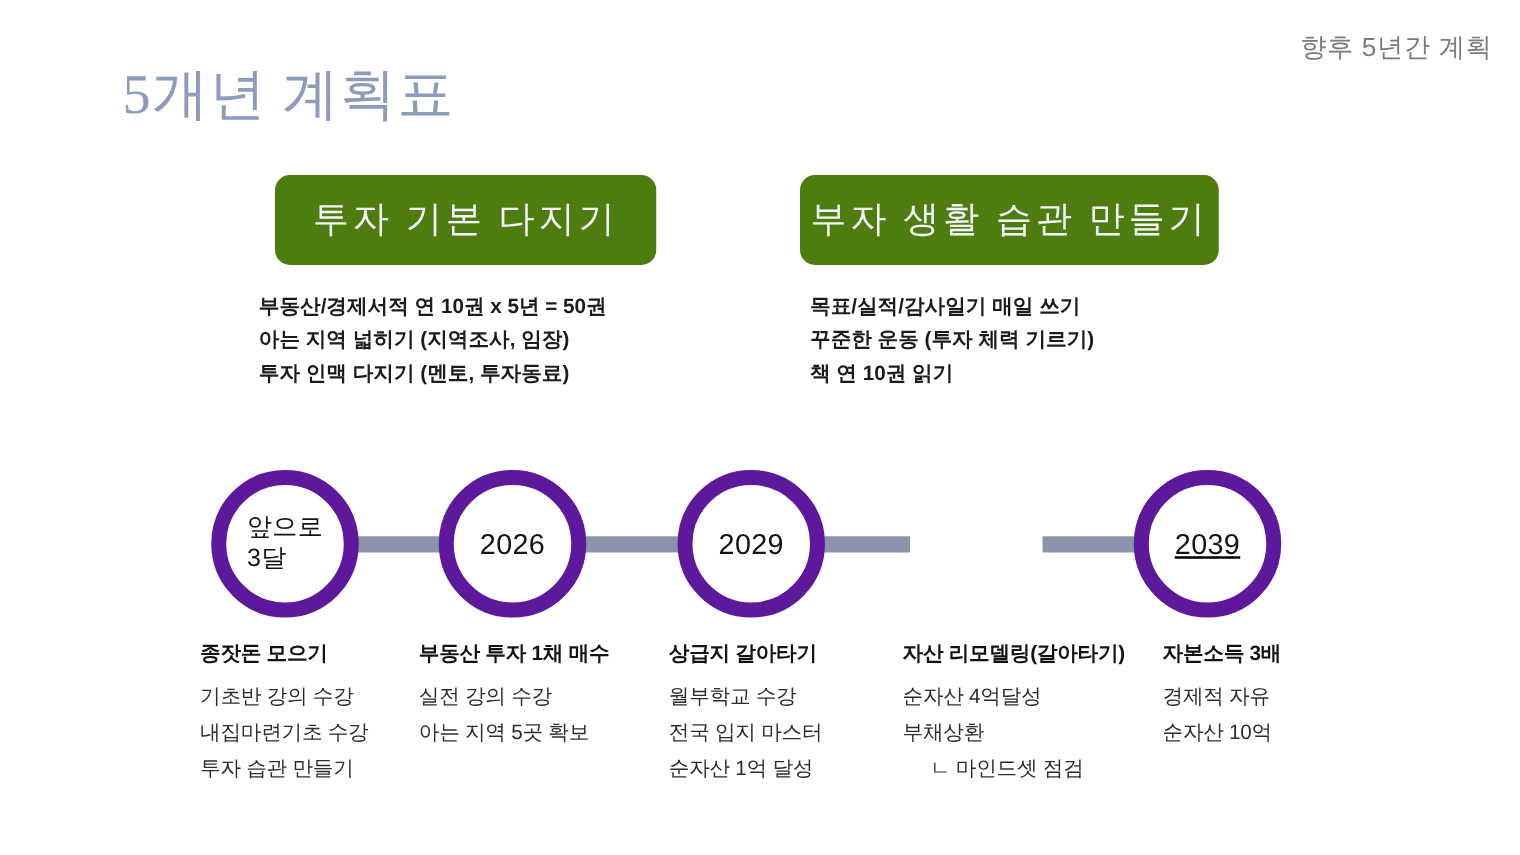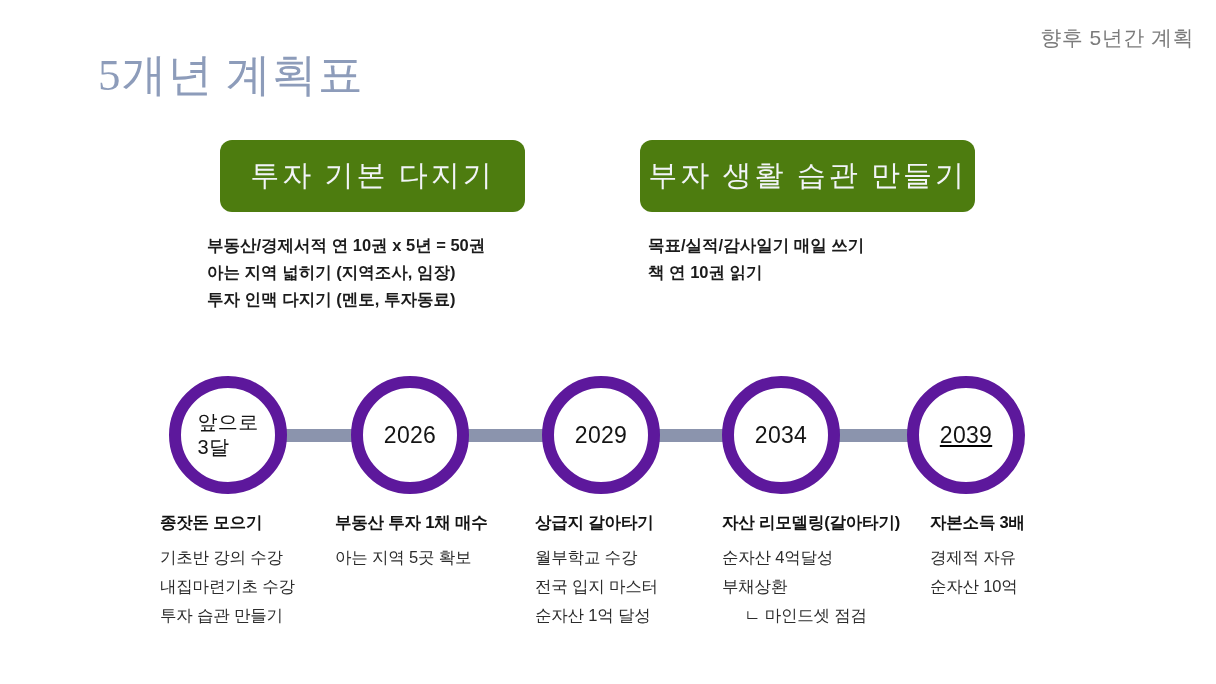--- a/index.html
+++ b/index.html
@@ -143,56 +143,55 @@
       <div class="banner-notes" style="left: 207px; top: 232px;">
         <div>부동산/경제서적 연 10권 x 5년 = 50권</div>
         <div>아는 지역 넓히기 (지역조사, 임장)</div>
         <div>투자 인맥 다지기 (멘토, 투자동료)</div>
       </div>
       <div class="banner" id="banner-right" style="left: 640px; width: 335px;">
         <span>부자 생활 습관 만들기</span>
       </div>
       <div class="banner-notes" style="left: 648px; top: 232px;">
         <div>목표/실적/감사일기 매일 쓰기</div>
+        <div>꾸준한 운동 (투자 체력 기르기)</div>
         <div>책 연 10권 읽기</div>
       </div>
     </div>
 
   <div id="timeline">
       <div class="connector" style="left: 281px; width: 76px;"></div>
       <div class="connector" style="left: 463px; width: 85px;"></div>
       <div class="connector" style="left: 654px; width: 74px;"></div>
       <div class="connector" style="left: 834px; width: 79px;"></div>
       <div class="node" style="left: 169px;">
         <div class="node-label two-line">앞으로
 3달</div>
       </div>
       <div class="node" style="left: 351px;">
         <div class="node-label">2026</div>
       </div>
       <div class="node" style="left: 542px;">
         <div class="node-label">2029</div>
       </div>
-      <div class="node" style="left: 722px;">
-        <div class="node-label">2034</div>
-      </div>
       <div class="node" style="left: 907px; text-decoration: underline;">
         <div class="node-label">2039</div>
       </div>
     </div>
 
   <div id="columns-layer">
       <div class="col" style="left: 160px;">
         <div class="col-title">종잣돈 모으기</div>
         <div class="col-item">기초반 강의 수강</div>
         <div class="col-item">내집마련기초 수강</div>
         <div class="col-item">투자 습관 만들기</div>
       </div>
       <div class="col" style="left: 335px;">
         <div class="col-title">부동산 투자 1채 매수</div>
+        <div class="col-item">실전 강의 수강</div>
         <div class="col-item">아는 지역 5곳 확보</div>
       </div>
       <div class="col" style="left: 535px;">
         <div class="col-title">상급지 갈아타기</div>
         <div class="col-item">월부학교 수강</div>
         <div class="col-item">전국 입지 마스터</div>
         <div class="col-item">순자산 1억 달성</div>
       </div>
       <div class="col" style="left: 722px;">
         <div class="col-title">자산 리모델링(갈아타기)</div>

